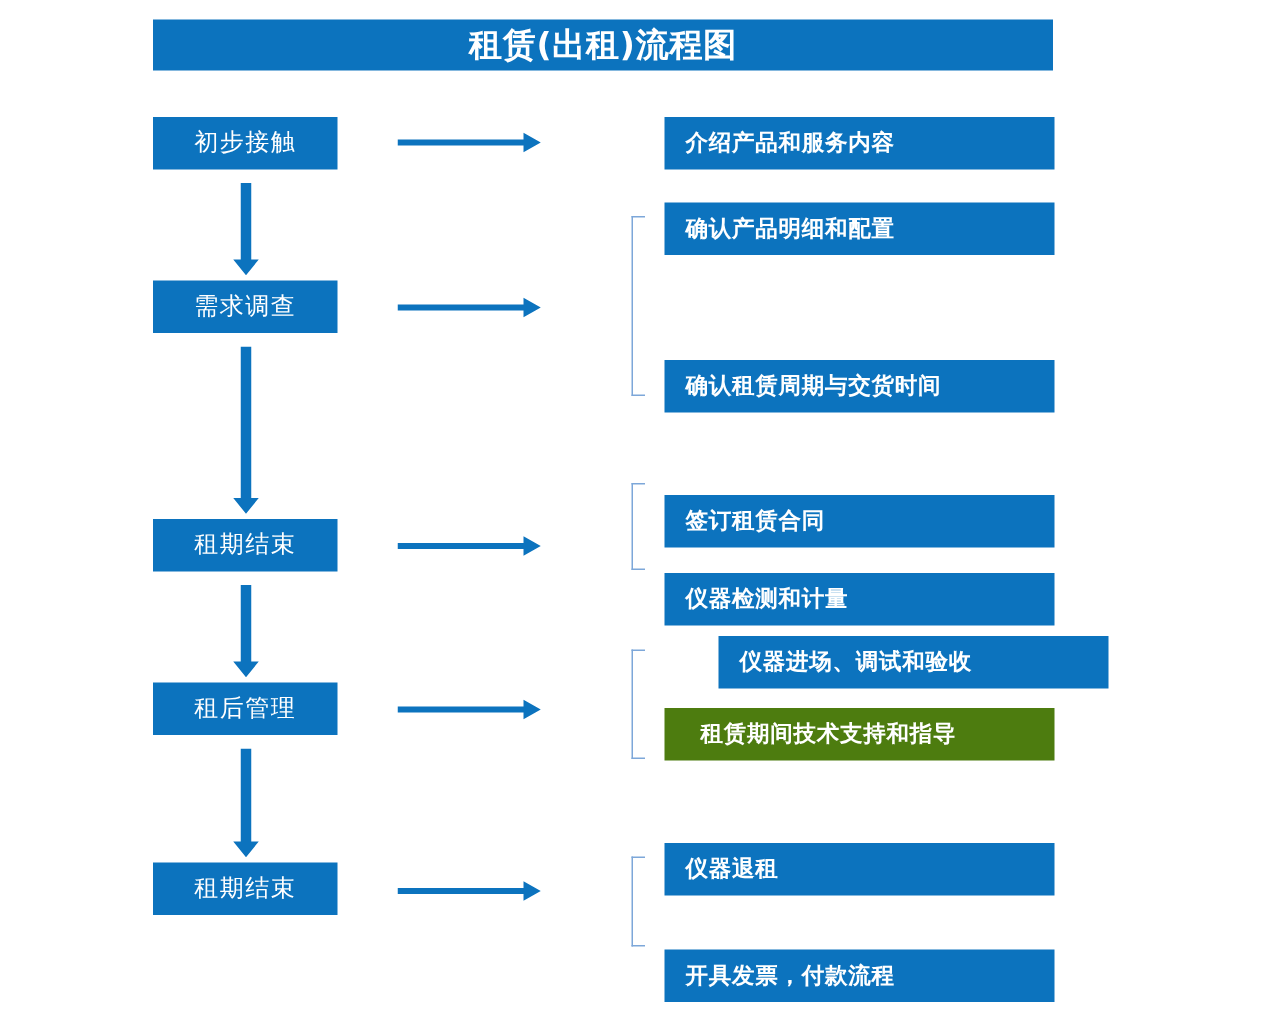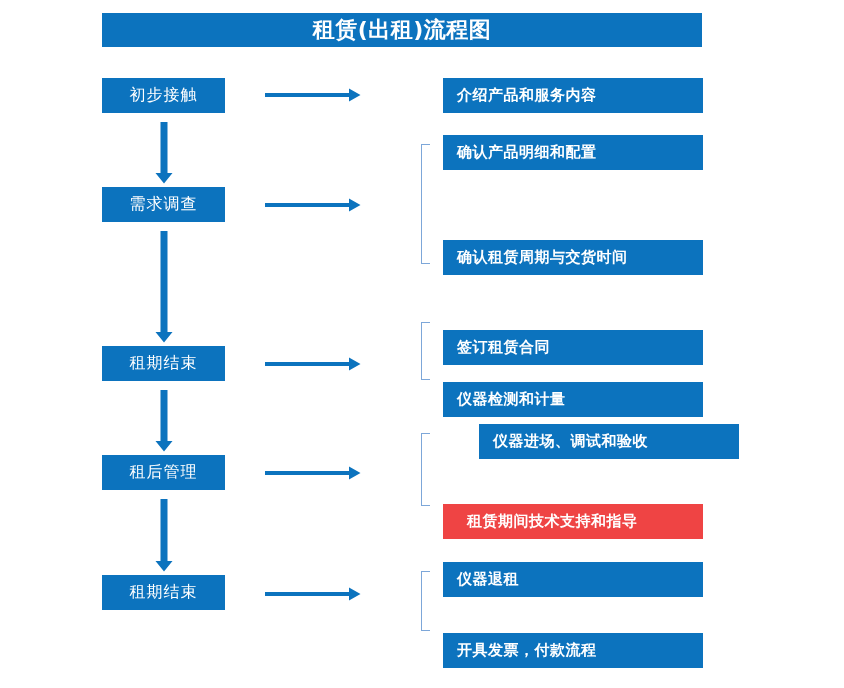--- a/index.html
+++ b/index.html
@@ -97,21 +97,21 @@
   <div class="stage-box" id="stage-2" style="top: 346px; background: rgb(12, 115, 190); color: rgb(255, 255, 255);">租期结束</div>
   <div class="stage-box" id="stage-3" style="top: 455px; background: rgb(12, 115, 190); color: rgb(255, 255, 255);">租后管理</div>
   <div class="stage-box" id="stage-4" style="top: 575px; background: rgb(12, 115, 190); color: rgb(255, 255, 255);">租期结束</div>
 
   <div class="detail-box" id="detail-0" style="top: 78px; background: rgb(12, 115, 190); color: rgb(255, 255, 255);">介绍产品和服务内容</div>
   <div class="detail-box" id="detail-1" style="top: 135px; background: rgb(12, 115, 190); color: rgb(255, 255, 255);">确认产品明细和配置</div>
   <div class="detail-box" id="detail-3" style="top: 240px; background: rgb(12, 115, 190); color: rgb(255, 255, 255);">确认租赁周期与交货时间</div>
   <div class="detail-box" id="detail-4" style="top: 330px; background: rgb(12, 115, 190); color: rgb(255, 255, 255);">签订租赁合同</div>
   <div class="detail-box" id="detail-5" style="top: 382px; background: rgb(12, 115, 190); color: rgb(255, 255, 255);">仪器检测和计量</div>
   <div class="detail-box" id="detail-6" style="top: 424px; background: rgb(12, 115, 190); color: rgb(255, 255, 255); margin-left: 36px;">仪器进场、调试和验收</div>
-  <div class="detail-box" id="detail-7" style="top: 504px; background: #ef4444; color: rgb(255, 255, 255); padding-left: 24px;">租赁期间技术支持和指导</div>
+  <div class="detail-box" id="detail-7" style="top: 472px; background: #4d7c0f; color: rgb(255, 255, 255); padding-left: 24px;">租赁期间技术支持和指导</div>
   <div class="detail-box" id="detail-8" style="top: 562px; background: rgb(12, 115, 190); color: rgb(255, 255, 255);">仪器退租</div>
   <div class="detail-box" id="detail-9" style="top: 613px; background: rgb(12, 115, 190); color: rgb(255, 255, 255); margin-top: 20px;">开具发票，付款流程</div>
 
   <div class="arrow-right" id="harrow-0" style="top: 87px;">
     <svg width="96" height="14" viewBox="0 0 96 14">
         <path d="M0 5 H84 V0.5 L95.5 7 L84 13.5 V9 H0 Z" fill="#0c73be"></path>
       </svg>
   </div>
   <div class="arrow-right" id="harrow-1" style="top: 197px;">
     <svg width="96" height="14" viewBox="0 0 96 14">

